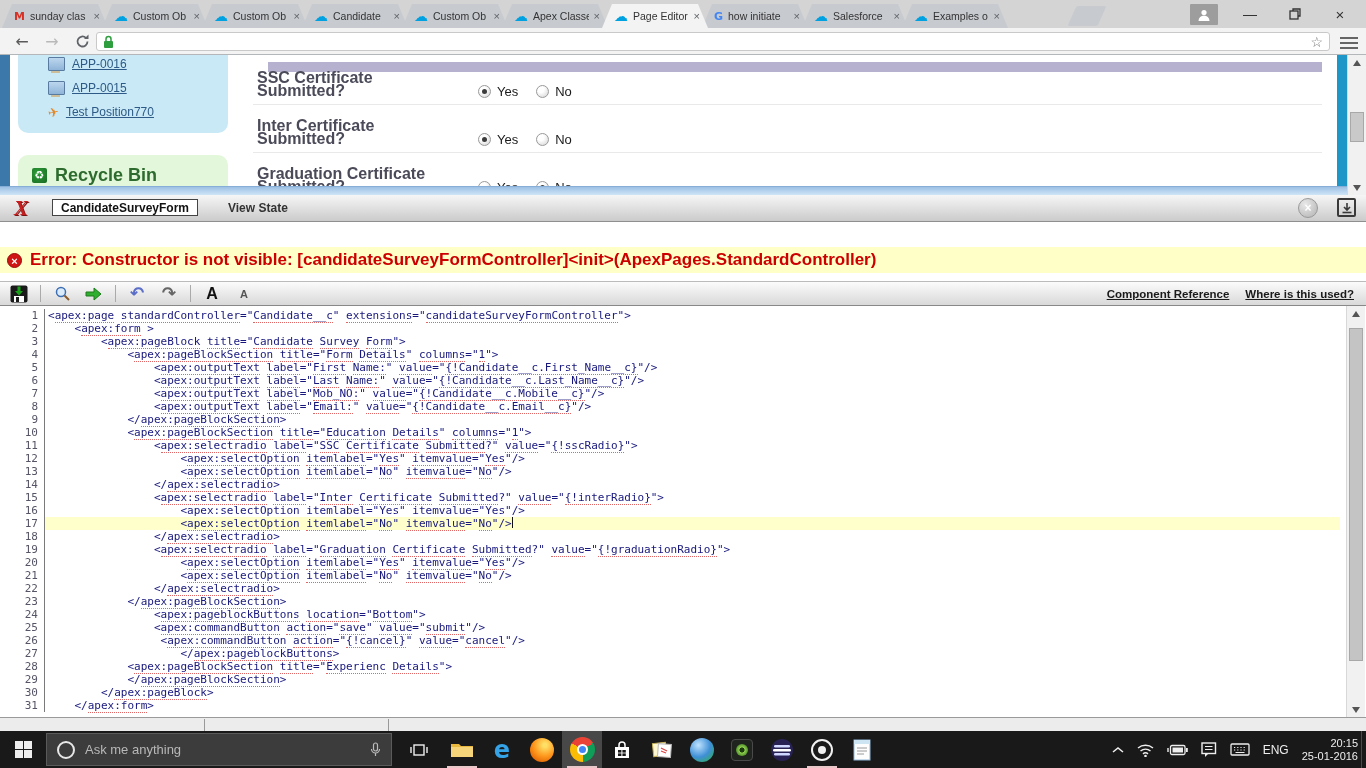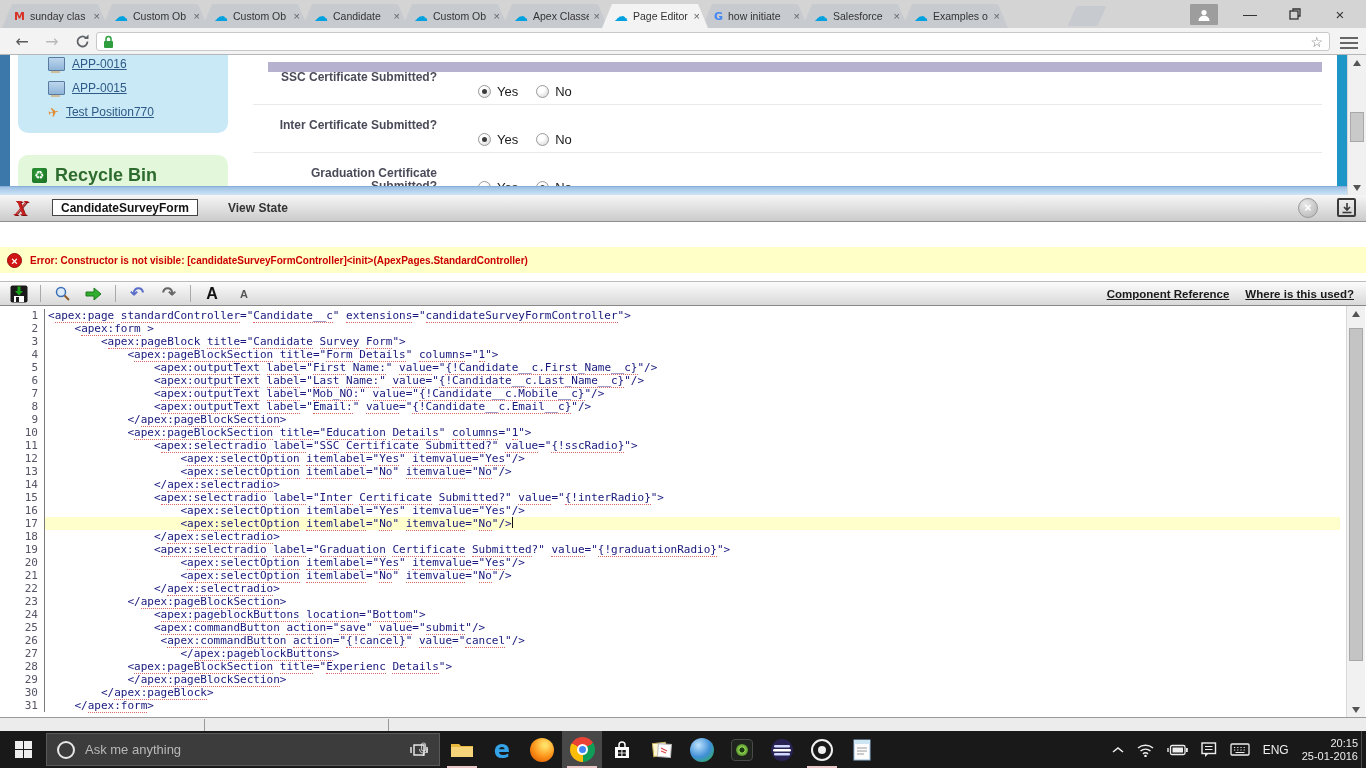--- a/index.html
+++ b/index.html
@@ -51,21 +51,21 @@
   .ic-plane{font-family:"DejaVu Sans",sans-serif;color:#e2892b;font-size:13px;transform:rotate(-12deg);display:inline-block;}
   #sb-greenbox{position:absolute;left:18px;top:100px;width:210px;height:44px;background:#e3f7da;border-radius:10px;}
   #recycle-row{position:absolute;left:14px;top:10px;display:flex;align-items:center;gap:8px;}
   .ic-recycle{width:15px;height:15px;background:radial-gradient(circle at 40% 35%,#2f9e3a,#186a22);
               border-radius:2px;color:#fff;font-family:"DejaVu Sans",sans-serif;font-size:11px;line-height:15px;text-align:center;}
   #recycle-label{font-size:18px;font-weight:bold;color:#2e6b2e;}
 
   #main-form{position:absolute;left:233px;top:0;width:1104px;height:140px;}
   #purple-bar{position:absolute;left:35px;top:7px;width:1054px;height:10px;background:#b6b1ce;}
   .fsep{position:absolute;left:20px;width:1069px;height:1px;background:#e9e9e9;}
-  .flabel{position:absolute;left:24px;width:180px;font-size:12px;font-weight:bold;color:#4a4a59;text-align:right;line-height:13px;}
+  .flabel{position:absolute;left:24px;width:180px;font-size:16px;font-weight:bold;color:#4a4a59;text-align:left;line-height:13px;}
   .fopts{position:absolute;left:245px;display:flex;align-items:center;gap:6px;}
   .radio{position:relative;width:13px;height:13px;border-radius:50%;border:1px solid #9a9a9a;box-sizing:border-box;
          background:radial-gradient(circle at 35% 30%,#fff 30%,#e2e2e2 75%,#cacaca);}
   .radio.sel::after{content:"";position:absolute;left:3px;top:3px;width:5px;height:5px;border-radius:50%;background:#3c3c3c;}
   .rlabel{font-size:13px;color:#1a1a1a;margin-right:12px;}
   #teal-strip{position:absolute;left:1337px;top:0;width:10px;height:140px;background:#1e96c8;}
   #bottom-strip{position:absolute;left:0;top:131px;width:1347px;height:9px;z-index:6;
                 background:linear-gradient(#9dc0e4,#cfe5f7);border-top:1px solid #86aed6;box-sizing:border-box;}
   
   .sbar{position:absolute;background:#f1f1f1;border-left:1px solid #d8d8d8;box-sizing:border-box;}
@@ -88,21 +88,21 @@
   #dev-collapse{position:absolute;left:1298px;top:3px;width:20px;height:20px;border-radius:50%;
                 background:radial-gradient(circle at 35% 30%,#e9e9e9,#b2b2b2);border:1px solid #999;box-sizing:border-box;
                 color:#fff;font-size:12px;font-weight:bold;text-align:center;line-height:18px;}
   #dev-download{position:absolute;left:1337px;top:3px;width:19px;height:19px;border:2px solid #3a3a3a;border-radius:2px;
                 box-sizing:border-box;display:flex;align-items:center;justify-content:center;}
 
   #error-bar{position:absolute;left:0;top:52px;width:1366px;height:26px;background:#ffffc8;
              display:flex;align-items:center;gap:8px;padding-left:7px;box-sizing:border-box;}
   #error-icon{flex:0 0 auto;width:15px;height:15px;border-radius:50%;background:#d11414;border:1px solid #9c0a0a;
               color:#fff;font-size:11px;font-weight:bold;text-align:center;line-height:14px;box-sizing:border-box;}
-  #error-text{font-size:10px;font-weight:bold;color:#cc0000;}
+  #error-text{font-size:17px;font-weight:bold;color:#cc0000;}
 
   #dev-toolbar{position:absolute;left:0;top:86px;width:1366px;height:25px;
                background:linear-gradient(#fbfbfb,#d9d9d9);border-top:1px solid #bbb;border-bottom:1px solid #888;
                box-sizing:border-box;display:flex;align-items:center;gap:10px;padding:0 8px;}
   .tbtn{display:flex;align-items:center;justify-content:center;width:22px;height:20px;}
   .tsep{width:1px;height:17px;background:#aaa;}
   .curved{font-family:"DejaVu Sans",sans-serif;font-size:17px;font-weight:bold;line-height:1;}
   #undo-icon{color:#5a6ec8;}
   #redo-icon{color:#666;}
   #font-big{font-size:16px;font-weight:bold;color:#111;}
@@ -122,21 +122,21 @@
   #ed-thumb{top:22px;height:333px;background:#c4c4c4;}
 
   #statusbar{position:absolute;left:0;top:522px;width:1366px;height:14px;background:#ececec;
              border-top:1px solid #9a9a9a;box-sizing:border-box;font-size:11.5px;color:#111;}
   #statusbar span{position:absolute;top:1px;margin-top:16px;}
   .stsep{position:absolute;top:1px;width:1px;height:12px;background:#999;}
 
   
   #taskbar{position:absolute;left:0;top:731px;width:1366px;height:37px;background:#191919;}
   #tb-start{position:absolute;left:0;top:0;width:46px;height:37px;display:flex;align-items:center;justify-content:center;}
-  #tb-search{position:absolute;left:46px;top:2px;width:394px;height:33px;background:#3c3c3c;border:1px solid #5a5a5a;
+  #tb-search{position:absolute;left:46px;top:2px;width:346px;height:33px;background:#3c3c3c;border:1px solid #5a5a5a;
              box-sizing:border-box;display:flex;align-items:center;gap:10px;padding:0 10px;}
   #cortana-ring{width:18px;height:18px;border:2px solid #e8e8e8;border-radius:50%;box-sizing:border-box;}
   #search-text{font-size:13px;color:#b8b8b8;flex:1;}
   #tb-taskview{position:absolute;left:398px;top:0;width:42px;height:37px;display:flex;align-items:center;justify-content:center;}
   #tb-apps{position:absolute;left:442px;top:0;height:37px;display:flex;}
   .app{position:relative;width:40px;height:37px;display:flex;align-items:center;justify-content:center;}
   .app.current{background:#484848;}
   .app.open::after{content:"";position:absolute;left:5px;right:5px;bottom:0;height:2px;background:#e9c6c8;}
   .ball{border-radius:50%;}
   #ic-edge{font-family:"DejaVu Sans",sans-serif;font-weight:bold;font-size:24px;color:#35a3e8;line-height:1;}

